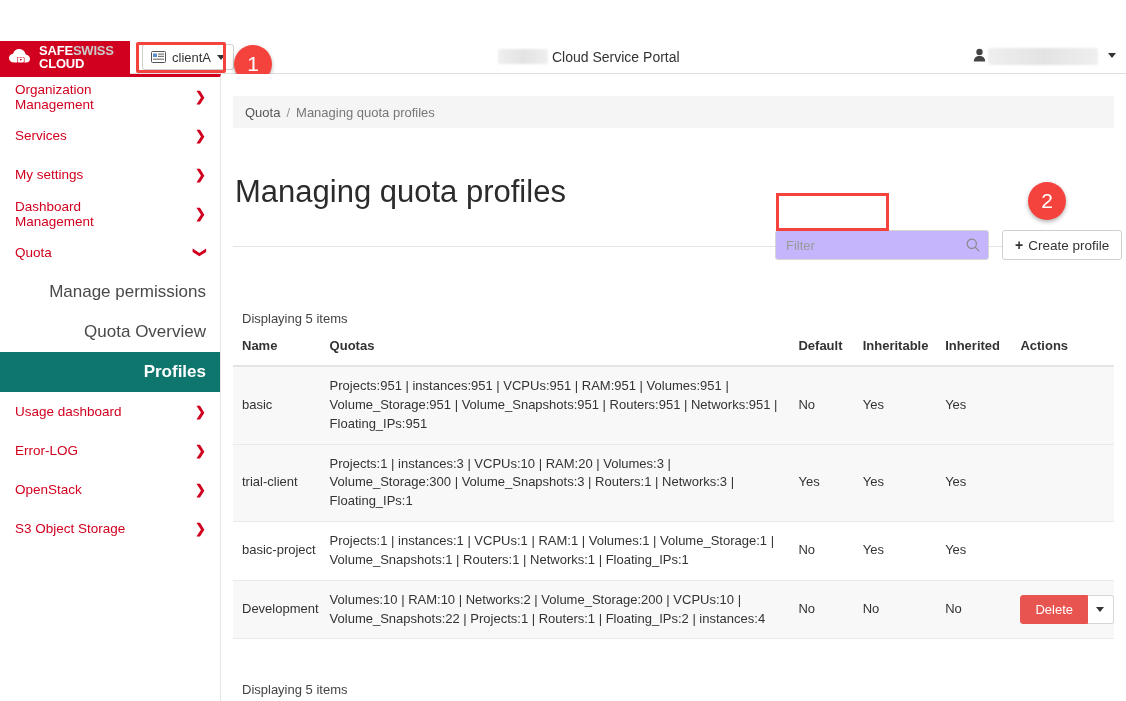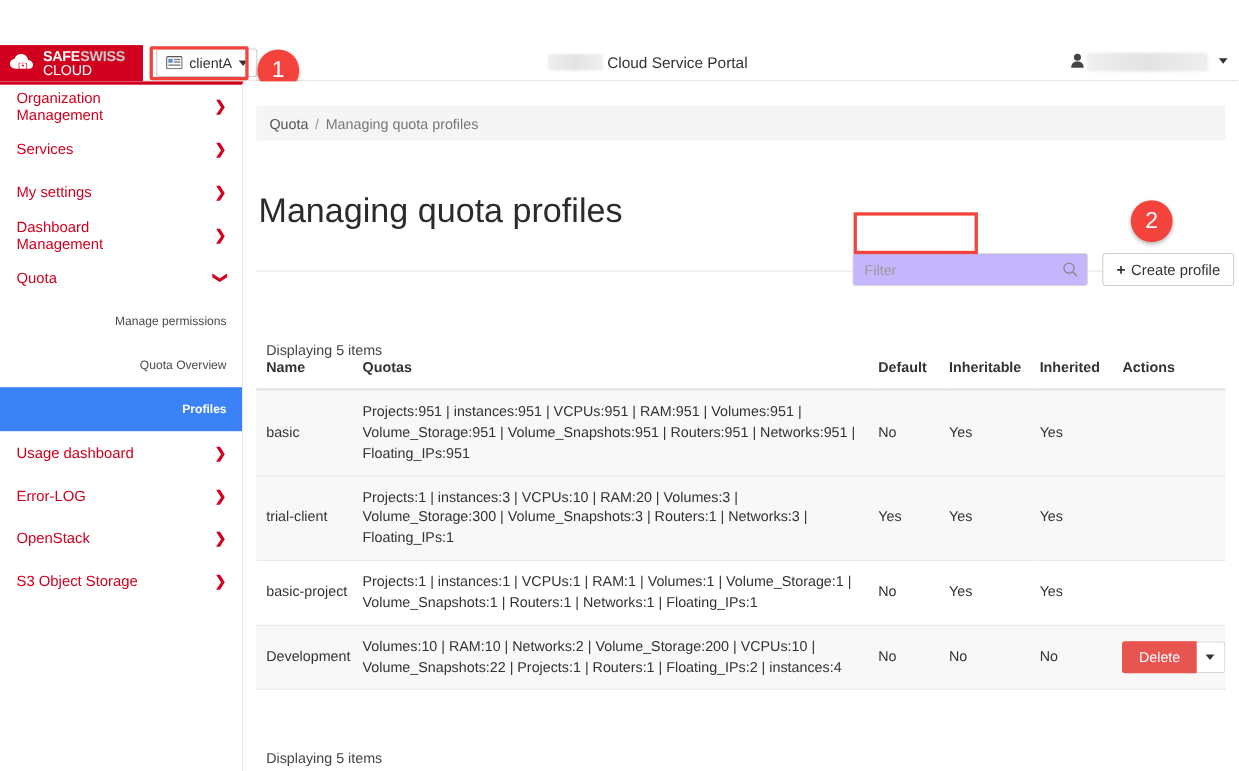--- a/index.html
+++ b/index.html
@@ -20,21 +20,21 @@
   }
   .logo-block {
     width: 130px; height: 33px; background: #d1001f;
     display: flex; align-items: center; padding-left: 8px;
   }
   .logo-cloud {
     position: relative; width: 26px; height: 20px; flex: 0 0 26px; margin-right: 5px;
   }
   .logo-text { line-height: 1.0; }
   .logo-l1 { font-size: 13px; font-weight: bold; letter-spacing: -0.2px; }
-  .logo-l2 { font-size: 13px; font-weight: normal; letter-spacing: -0.2px; color:#fff; }
+  .logo-l2 { font-size: 13px; font-weight: bold; letter-spacing: -0.2px; color:#fff; }
   .lt-safe { color: #ffffff; }
   .lt-swiss { color: #c9c9c9; }
 
   .client-select {
     margin-left: 12px; height: 26px; min-width: 78px;
     border: 1px solid #cfcfcf; border-radius: 3px; background: #fff;
     display: flex; align-items: center; padding: 0 8px; gap: 6px;
     font-size: 13px; color: #333;
   }
   .hl-box-1 {
@@ -74,25 +74,25 @@
   .nav-item {
     display: flex; align-items: center; justify-content: space-between;
     height: 39px; padding: 0 14px 0 15px;
     color: #d1001f; font-size: 13.5px; cursor: pointer; gap: 46px;
   }
   .nav-item .chev {
     font-size: 13px; font-weight: bold; color: #d1001f; line-height: 1;
   }
   .nav-sub {
     display: flex; align-items: center; justify-content: flex-end;
-    height: 40px; padding: 0 14px; font-size: 11px; color: #4a4a4a;
+    height: 40px; padding: 0 14px; font-size: 17px; color: #4a4a4a;
     cursor: pointer;
   }
   .nav-sub.active {
-    background: #3b82f6; color: #ffffff; font-weight: bold;
+    background: #0f766e; color: #ffffff; font-weight: bold;
   }
 
   
   .main { position: absolute; left: 222px; top: 33px; width: 904px; height: 668px; background:#fff; }
   .breadcrumb {
     position: absolute; left: 11px; top: 22px; width: 881px; height: 32px;
     background: #f5f5f5; display: flex; align-items: center; padding-left: 12px;
     font-size: 13px; color: #777;
   }
   .breadcrumb .bc-link { color: #555; }
@@ -122,21 +122,21 @@
     font-family: "Liberation Sans", sans-serif;
   }
   .hl-box-2 {
     position: absolute; left: 776px; top: 152px; width: 113px; height: 38px;
     border: 3px solid #f4433c; pointer-events: none;
   }
   .count-top { position: absolute; left: 20px; top: 237px; font-size: 13px; color: #444; }
   .count-bottom { position: absolute; left: 20px; top: 608px; font-size: 13px; color: #444; }
 
   table.qtable {
-    position: absolute; left: 11px; top: 252px; width: 881px;
+    position: absolute; left: 11px; top: 264px; width: 881px;
     border-collapse: collapse; font-size: 13px; color: #333;
   }
   table.qtable th {
     text-align: left; font-weight: bold; color: #333; font-size: 13px;
     padding: 0 0 12px 0; border-bottom: 2px solid #e4e4e4;
   }
   table.qtable td {
     padding: 10px 0; vertical-align: middle; border-bottom: 1px solid #e9e9e9;
     line-height: 1.45;
   }

